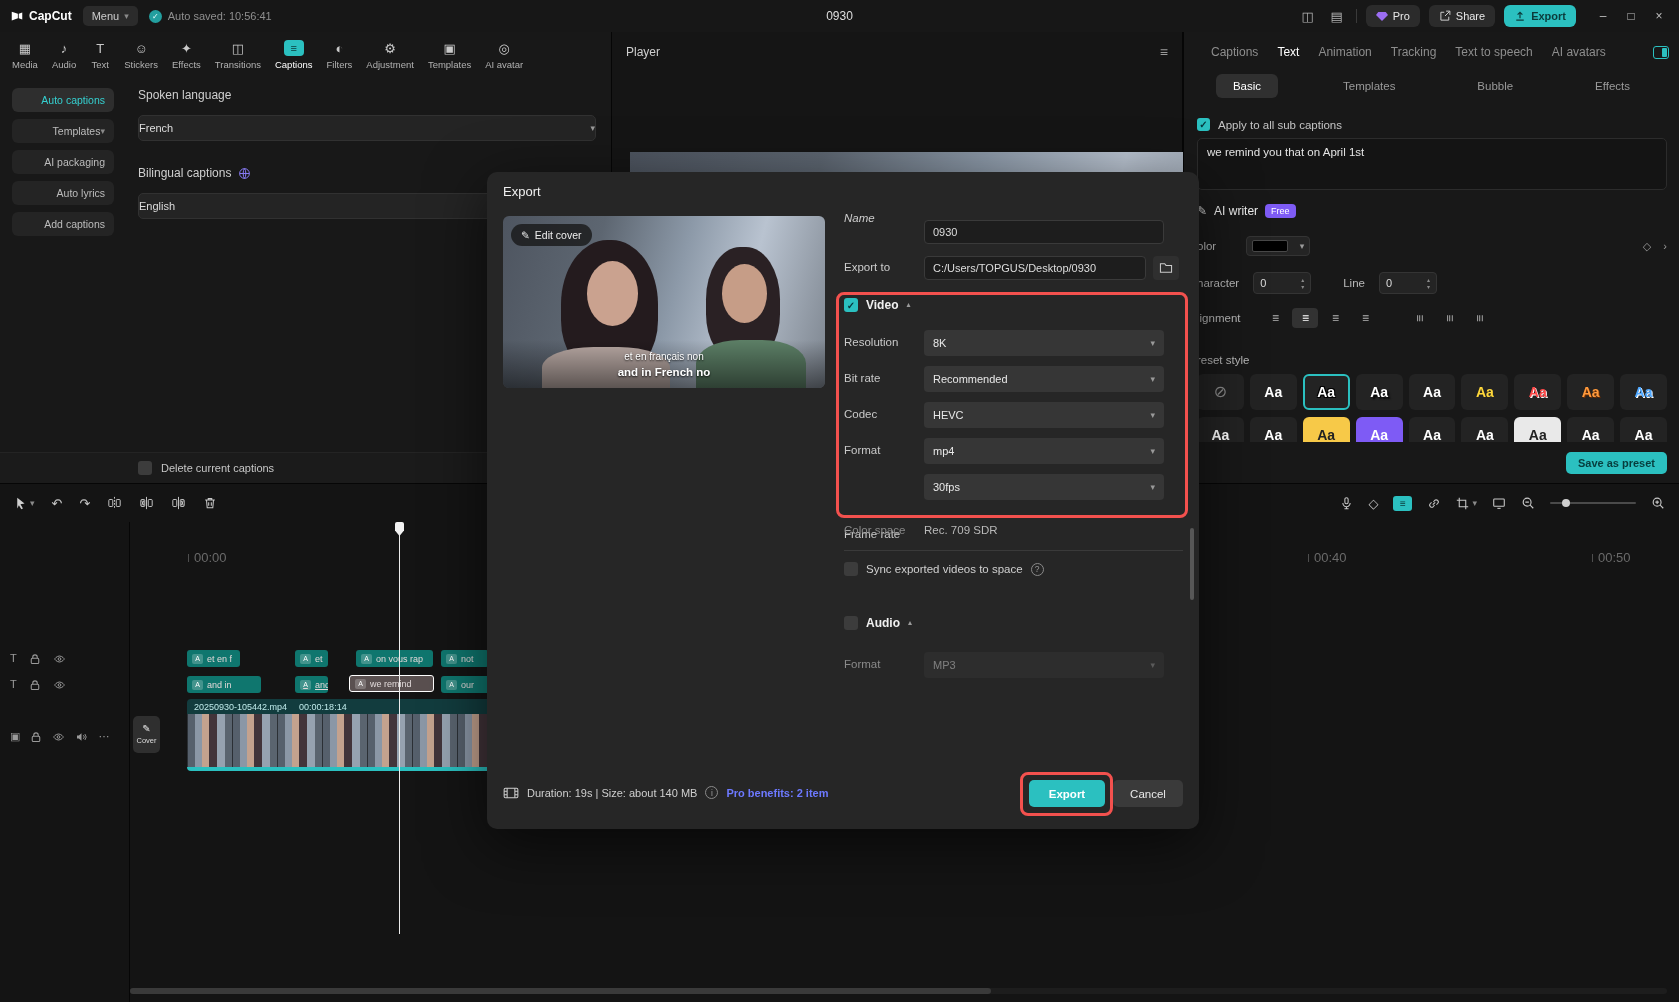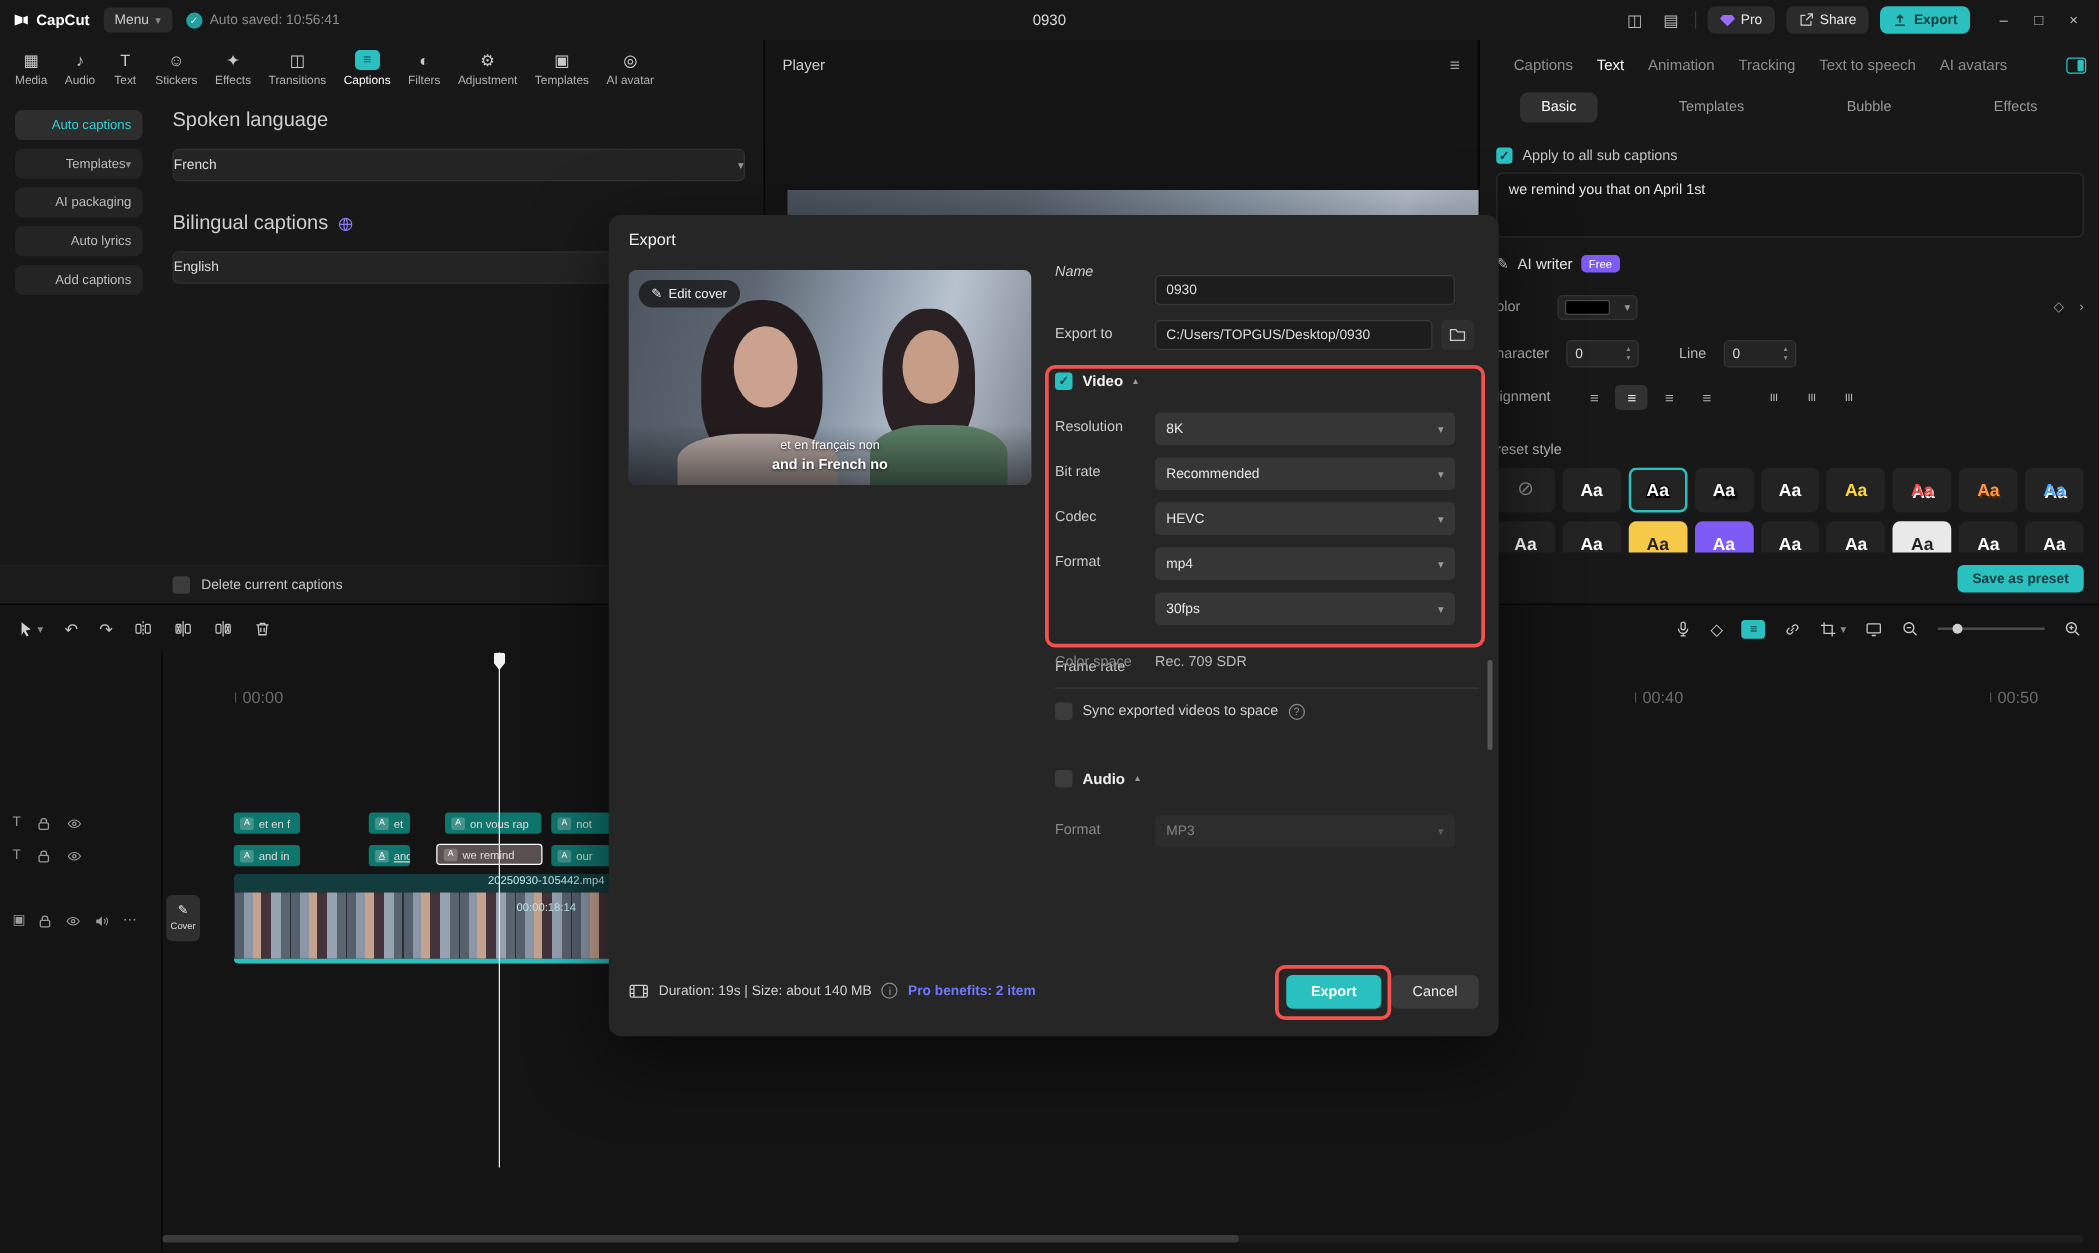--- a/index.html
+++ b/index.html
@@ -32,21 +32,21 @@
 .top-toolbar{display:flex;align-items:center;height:46px;padding:0 5px;}
 .tool{display:flex;flex-direction:column;align-items:center;gap:3px;padding:0 7px;color:#b2b2b2;font-size:9.5px;}
 .t-ic{width:20px;height:16px;font-size:13px;color:#c9c9c9;display:flex;align-items:center;justify-content:center;border-radius:4px;}
 .tool.active .t-ic{background:var(--accent-teal);color:#0a3a3a;font-size:11px;font-weight:bold;}
 .tool.active .t-lb{color:#fff;}
 .cap-sidebar{position:absolute;top:56px;left:12px;width:102px;display:flex;flex-direction:column;gap:7px;}
 .cs-item{height:24px;display:flex;align-items:center;justify-content:flex-end;padding:0 9px;background:#242424;border-radius:6px;color:#bdbdbd;font-size:10.5px;}
 .cs-item.active{color:#35d0d0;background:#2e2e2e;}
 .cs-chev{color:#8a8a8a;font-size:9px;}
 .cap-content{position:absolute;left:138px;top:50px;width:458px;}
-.field-label{font-size:16px;color:#cfcfcf;display:flex;align-items:center;gap:7px;}
+.field-label{font-size:12px;color:#cfcfcf;display:flex;align-items:center;gap:7px;}
 .select{height:26px;background:#242424;border:1px solid #313131;border-radius:5px;display:flex;align-items:center;justify-content:space-between;padding:0 0;font-size:11px;color:#ddd;}
 .sel-chev{color:#9a9a9a;font-size:9px;}
 #lbl-spoken{margin-top:6px;}
 #sel-french{margin-top:13px;}
 #lbl-bilingual{margin-top:25px;}
 #sel-english{margin-top:13px;}
 .delete-row{position:absolute;left:0;top:420px;width:611px;height:31px;background:#1b1b1b;border-top:1px solid #242424;display:flex;align-items:center;gap:9px;padding-left:138px;font-size:11px;color:#c6c6c6;}
 
 
 .player-pane{position:absolute;top:32px;left:611px;width:572px;height:451px;background:#151515;border-left:1px solid #060606;border-right:1px solid #060606;}
@@ -125,21 +125,21 @@
 .ruler-mark::before{content:"";width:1px;height:8px;background:#4e4e4e;}
 .gutter{position:absolute;left:0;top:38px;bottom:0;width:130px;border-right:1px solid #060606;}
 .g-row{position:absolute;left:10px;display:flex;align-items:center;gap:12px;color:#9a9a9a;height:17px;}
 .g-gl{font-size:11px;color:#9a9a9a;}
 #g-row3{gap:10px;}
 .tracks{position:absolute;left:130px;top:38px;right:0;bottom:0;overflow:hidden;}
 .clip{position:absolute;height:17px;background:#0f766e;border-radius:3px;display:flex;align-items:center;gap:4px;padding:0 5px;font-size:9px;color:#e0d8d8;white-space:nowrap;overflow:hidden;}
 .clip .badge{width:11px;height:10px;background:rgba(255,255,255,.22);border-radius:2px;font-size:7px;display:inline-flex;align-items:center;justify-content:center;color:#fff;flex:0 0 auto;}
 .clip.sel{background:#5a5050;border:1px solid #fff;}
 .v-clip{position:absolute;left:57px;top:177px;width:500px;border-radius:4px;overflow:hidden;}
-.v-head{height:15px;background:#123c3e;display:flex;align-items:center;gap:12px;padding:0 7px;font-size:9px;color:#bfeaea;white-space:nowrap;flex-direction:column;}
+.v-head{height:15px;background:#123c3e;display:flex;align-items:center;gap:12px;padding:0 7px;font-size:9px;color:#bfeaea;white-space:nowrap;}
 .v-strip{height:53px;background:repeating-linear-gradient(90deg,rgba(8,8,8,.55) 0 1px,transparent 1px 45px),repeating-linear-gradient(90deg,#56606c 0 8px,#8b97a6 8px 15px,#c4a28e 15px 22px,#42343a 22px 30px,#96a2b0 30px 38px,#5a646f 38px 45px);}
 .v-bar{height:4px;background:var(--accent-teal);}
 .cover-btn{position:absolute;left:133px;top:232px;width:27px;height:37px;background:#2f2f2f;border-radius:5px;display:flex;flex-direction:column;align-items:center;justify-content:center;gap:2px;color:#ddd;font-size:7.5px;z-index:2;}
 .cover-btn .icx{font-size:10px;color:#e6e6e6;}
 .playhead{position:absolute;left:399px;top:38px;width:1px;height:412px;background:#ececec;z-index:4;}
 .ph-head{position:absolute;left:-4px;top:0;width:9px;height:14px;background:#f2f2f2;clip-path:polygon(0 0,100% 0,100% 60%,50% 100%,0 60%);border-radius:2px;}
 .h-scroll{position:absolute;left:130px;right:12px;bottom:8px;height:6px;background:#1d1d1d;border-radius:3px;}
 .h-thumb{position:absolute;left:0;top:0;width:56%;height:6px;background:#3a3a3a;border-radius:3px;}
 
 
@@ -567,21 +567,21 @@
         </span>
       <span class="clip" style="left:226px;top:128px;width:77px;">
           <span class="badge">A</span>
           <span>on vous rap</span>
         </span>
       <span class="clip" style="left:311px;top:128px;width:48px;">
           <span class="badge">A</span>
           <span>not</span>
         </span>
 
-      <span class="clip" style="left:57px;top:154px;width:53px;">
+      <span class="clip" style="left:57px;top:154px;width:74px;">
           <span class="badge">A</span>
           <span>and in</span>
         </span>
       <span class="clip" style="left:165px;top:154px;width:33px;text-decoration:underline;">
           <span class="badge">A</span>
           <span>and</span>
         </span>
       <span class="clip sel" style="left:219px;top:153px;width:85px;">
           <span class="badge">A</span>
           <span>we remind</span>

